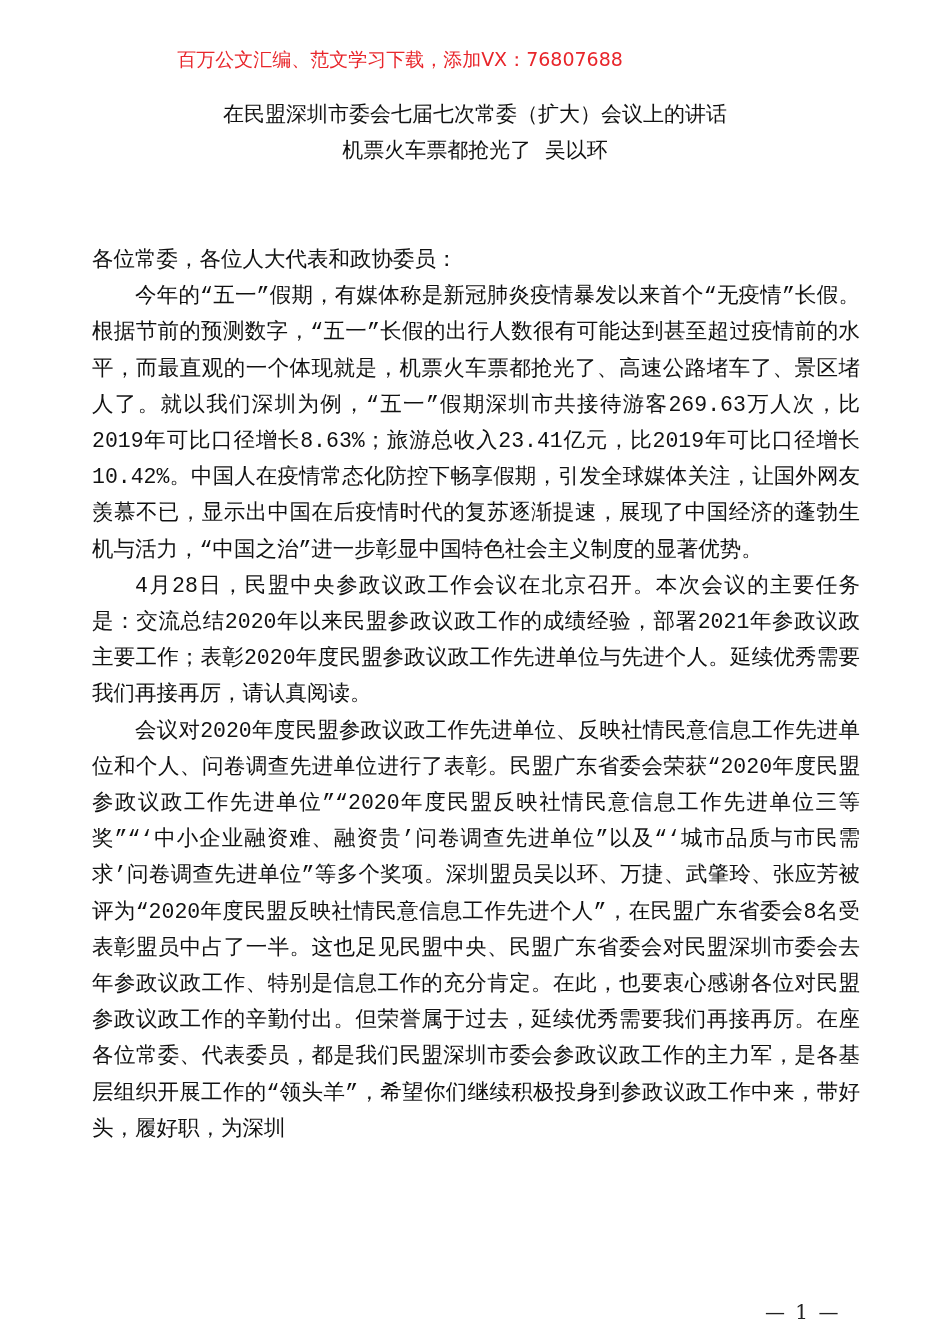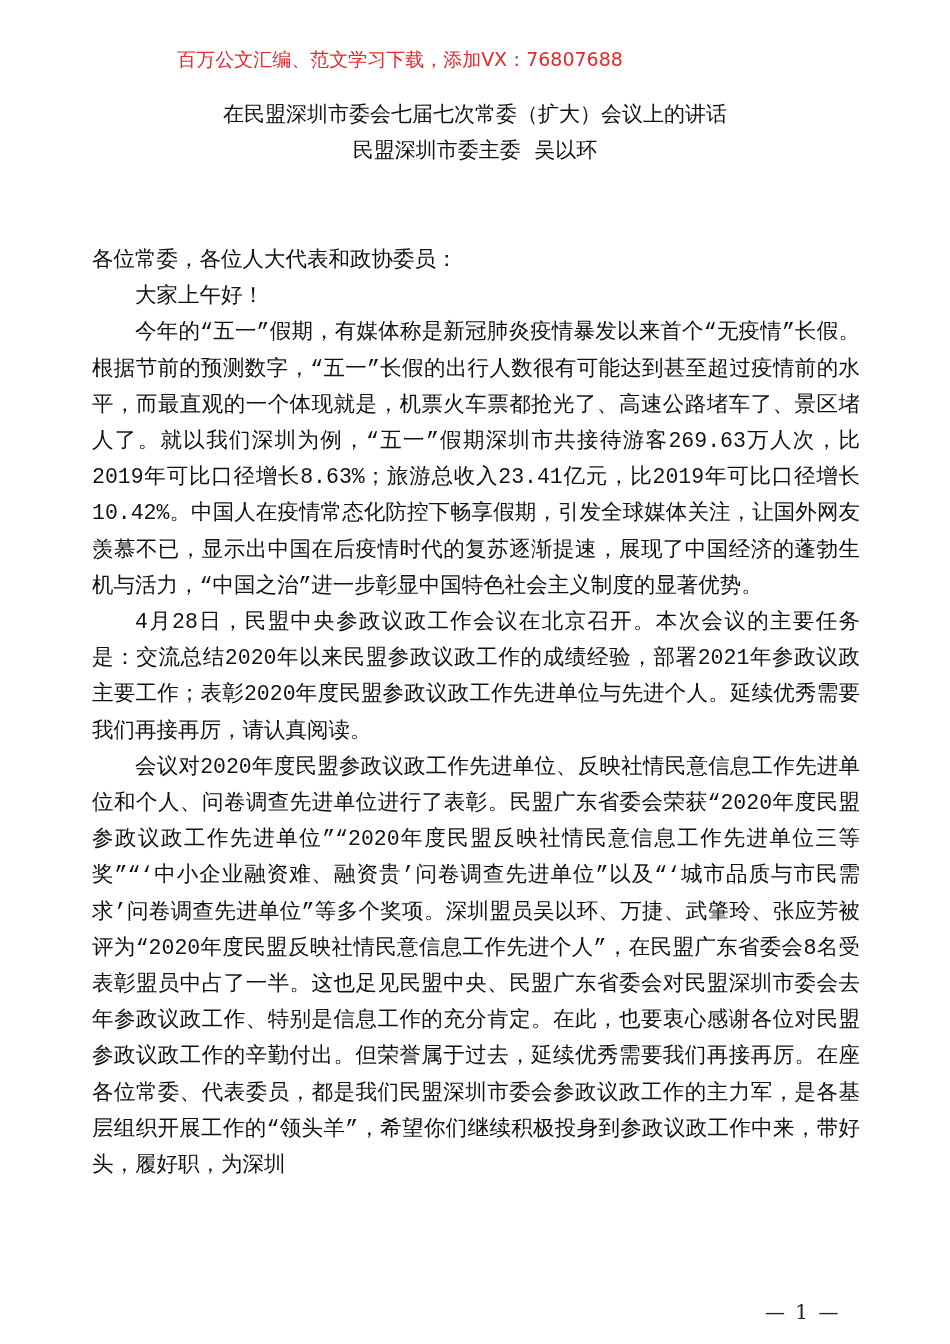--- a/index.html
+++ b/index.html
@@ -16,24 +16,23 @@
   .page-num { position:absolute; top:1300px; left:765px; font-family:"DejaVu Serif","Liberation Serif",serif;
               font-size:20px; color:#222; letter-spacing:2px; }
 </style>
 </head>
 <body>
 
 <div class="watermark">百万公文汇编、范文学习下载，添加VX：76807688</div>
 
 <div class="title-block">
   <div>在民盟深圳市委会七届七次常委（扩大）会议上的讲话</div>
-  <div style="white-space:pre;">民盟深圳市委主委  吴以环</div>
+  <div style="white-space:pre;">机票火车票都抢光了  吴以环</div>
 </div>
 
 <div class="body">
   <p>各位常委，各位人大代表和政协委员：</p>
-  <p class="indent">大家上午好！</p>
   <p class="indent">今年的“五一”假期，有媒体称是新冠肺炎疫情暴发以来首个“无疫情”长假。根据节前的预测数字，“五一”长假的出行人数很有可能达到甚至超过疫情前的水平，而最直观的一个体现就是，机票火车票都抢光了、高速公路堵车了、景区堵人了。就以我们深圳为例，“五一”假期深圳市共接待游客269.63万人次，比2019年可比口径增长8.63%；旅游总收入23.41亿元，比2019年可比口径增长10.42%。中国人在疫情常态化防控下畅享假期，引发全球媒体关注，让国外网友羡慕不已，显示出中国在后疫情时代的复苏逐渐提速，展现了中国经济的蓬勃生机与活力，“中国之治”进一步彰显中国特色社会主义制度的显著优势。</p>
   <p class="indent">4月28日，民盟中央参政议政工作会议在北京召开。本次会议的主要任务是：交流总结2020年以来民盟参政议政工作的成绩经验，部署2021年参政议政主要工作；表彰2020年度民盟参政议政工作先进单位与先进个人。延续优秀需要我们再接再厉，请认真阅读。</p>
   <p class="indent">会议对2020年度民盟参政议政工作先进单位、反映社情民意信息工作先进单位和个人、问卷调查先进单位进行了表彰。民盟广东省委会荣获“2020年度民盟参政议政工作先进单位”“2020年度民盟反映社情民意信息工作先进单位三等奖”“‘中小企业融资难、融资贵’问卷调查先进单位”以及“‘城市品质与市民需求’问卷调查先进单位”等多个奖项。深圳盟员吴以环、万捷、武肇玲、张应芳被评为“2020年度民盟反映社情民意信息工作先进个人”，在民盟广东省委会8名受表彰盟员中占了一半。这也足见民盟中央、民盟广东省委会对民盟深圳市委会去年参政议政工作、特别是信息工作的充分肯定。在此，也要衷心感谢各位对民盟参政议政工作的辛勤付出。但荣誉属于过去，延续优秀需要我们再接再厉。在座各位常委、代表委员，都是我们民盟深圳市委会参政议政工作的主力军，是各基层组织开展工作的“领头羊”，希望你们继续积极投身到参政议政工作中来，带好头，履好职，为深圳</p>
 </div>
 
 <div class="page-num">— 1 —</div>
 
 </body></html>

